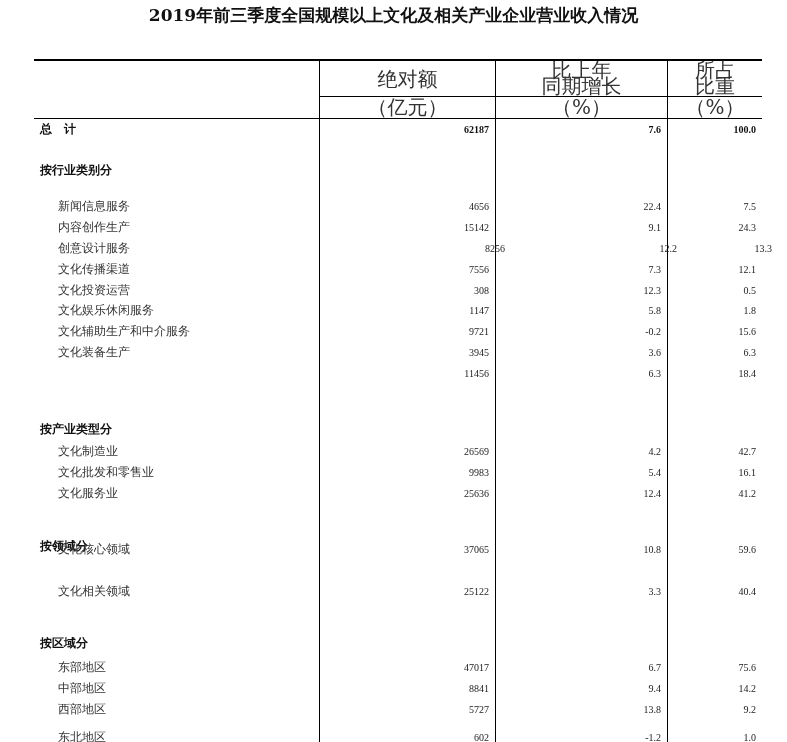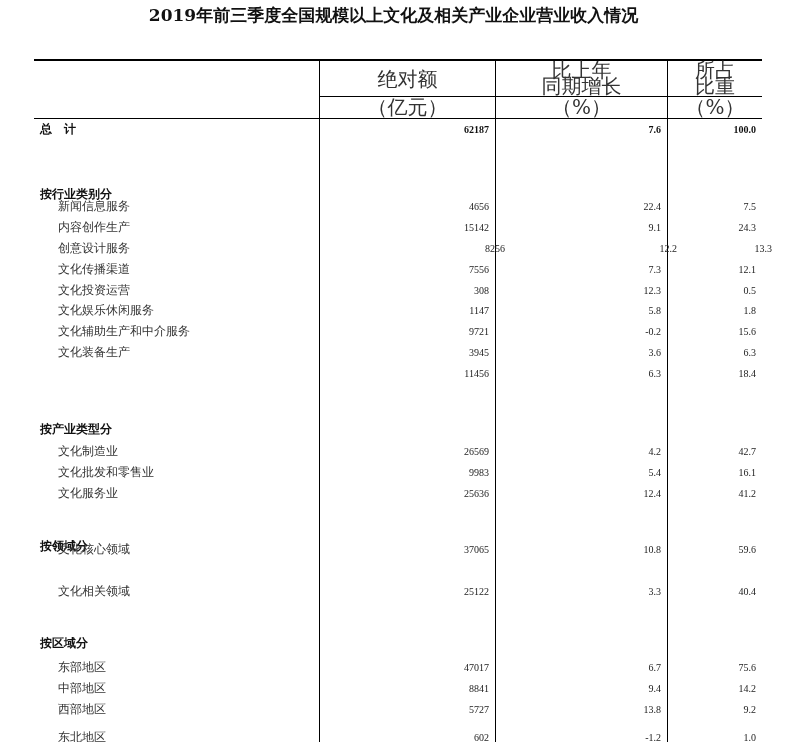--- a/index.html
+++ b/index.html
@@ -54,21 +54,21 @@
   <span>（%）</span>
 </div>
 
 <div class="row total" style="top:119px;">
   <span class="label">总　计</span>
   <span class="v c1">62187</span>
   <span class="v c2">7.6</span>
   <span class="v c3">100.0</span>
 </div>
 
-<div class="row section" style="top:184px;text-align:center;">
+<div class="row section" style="top:160px;text-align:center;">
   <span class="label">按行业类别分</span>
 </div>
 <div class="row" style="top:196px;">
   <span class="label">新闻信息服务</span>
   <span class="v c1">4656</span>
   <span class="v c2">22.4</span>
   <span class="v c3">7.5</span>
 </div>
 <div class="row" style="top:217px;">
   <span class="label">内容创作生产</span>

